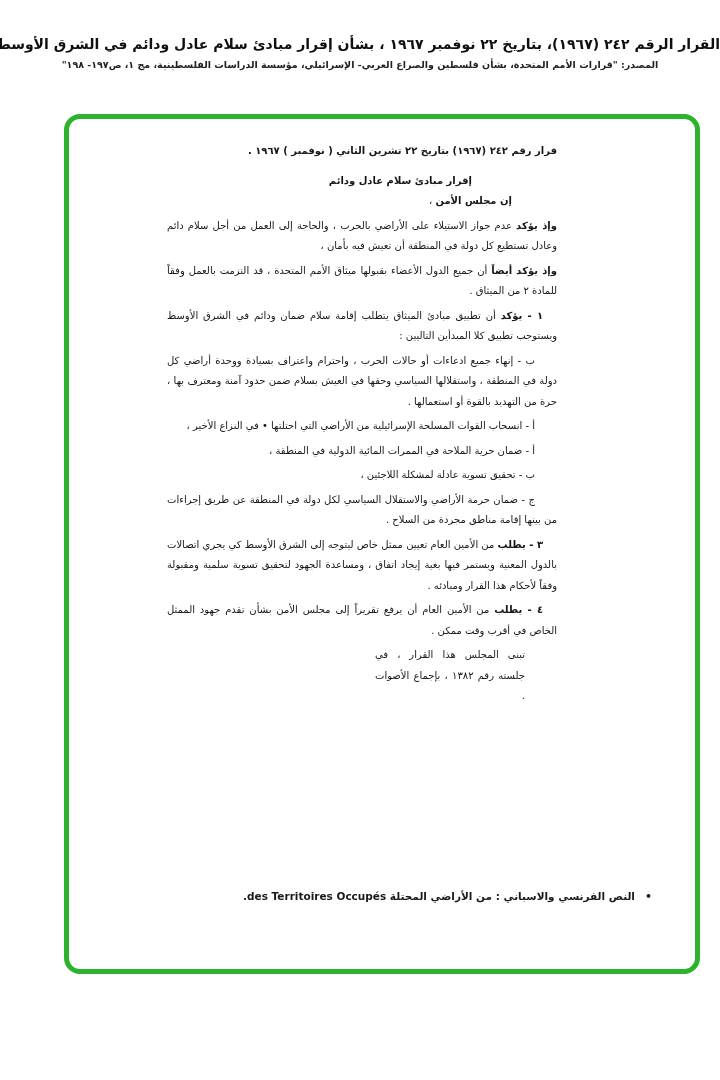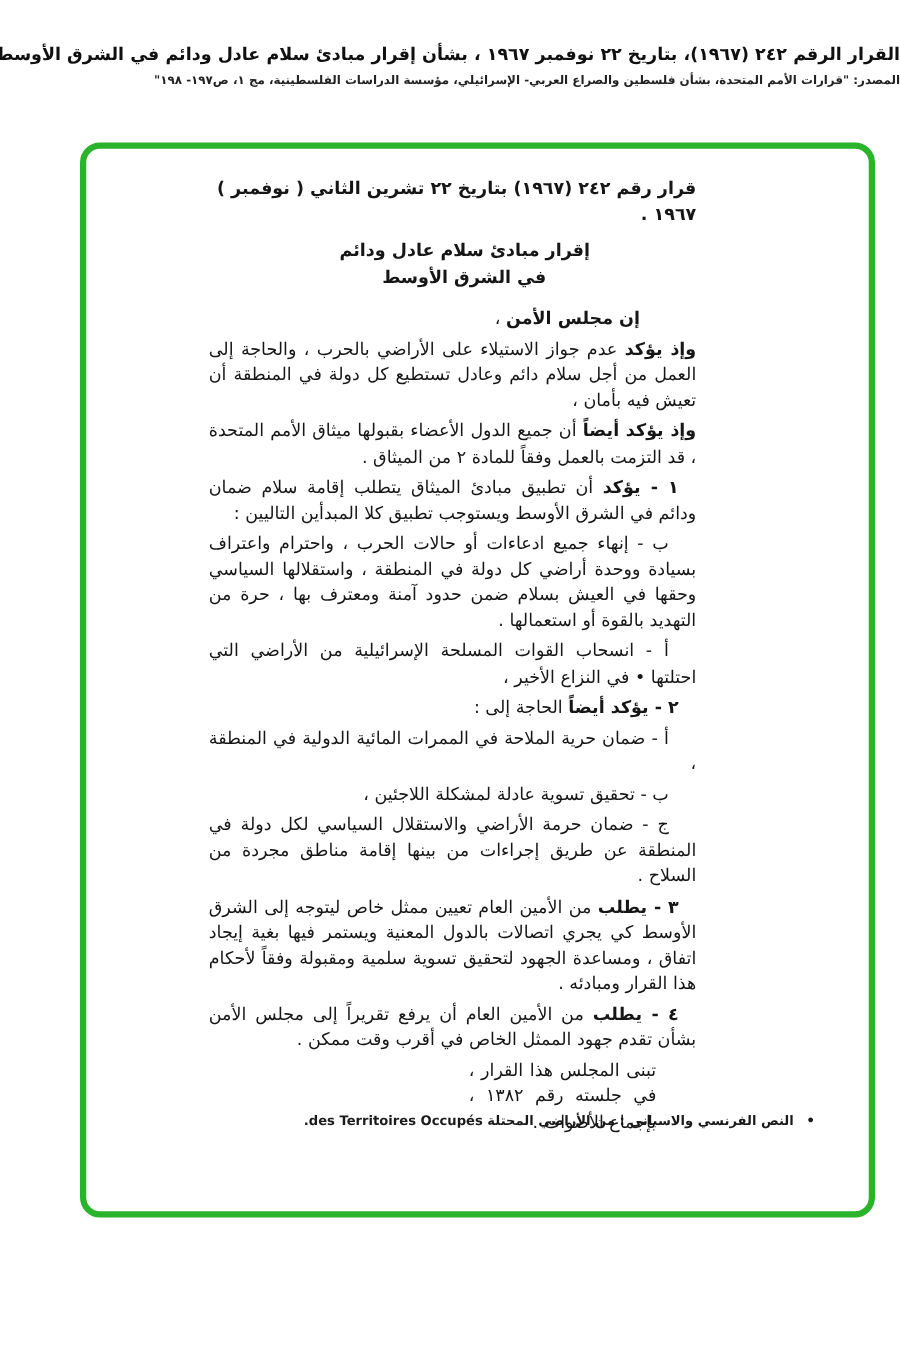--- a/index.html
+++ b/index.html
@@ -11,21 +11,21 @@
   }
   .page {
     position:relative; width:720px; height:1080px;
     background:var(--background, #ffffff);
     overflow:hidden;
   }
 
   
   .header {
     position:absolute; top:36px; left:0; right:0;
-    direction:rtl;
+    text-align:center; direction:rtl;
   }
   .header-title {
     font-size:14px; font-weight:bold; white-space:nowrap;
     color:#101010; letter-spacing:0;
   }
   .header-source {
     font-size:9.5px; font-weight:bold; margin-top:7px; color:#222222;
     white-space:nowrap;
   }
 
@@ -35,21 +35,21 @@
     width:636px; height:860px;
     border:5px solid var(--frame-border, #2cb32c);
     border-radius:16px;
     background:#ffffff;
   }
 
   
   .doc-body {
     position:absolute; top:22px; right:138px; width:390px;
     direction:rtl; text-align:justify;
-    font-size:14px; line-height:20.5px; color:#161616;
+    font-size:10px; line-height:20.5px; color:#161616;
   }
   .h-line1 { font-weight:bold; text-align:right; margin-bottom:9px; }
   .h-line2 { font-weight:bold; text-align:right; padding-left:0; padding-right:85px; }
   .h-line3 { font-weight:bold; text-align:right; padding-right:120px; margin-bottom:13px; }
 
   .para { margin-bottom:4px; }
   .ind-a { text-indent:45px; }   
   .ind-n { text-indent:14px; }   
   .ind-s { text-indent:22px; }   
   .closing {
@@ -75,36 +75,34 @@
   <div class="header">
     <div class="header-title">القرار الرقم ٢٤٢ (١٩٦٧)، بتاريخ ٢٢ نوفمبر ١٩٦٧ ، بشأن إقرار مبادئ سلام عادل ودائم في الشرق الأوسط</div>
     <div class="header-source">المصدر: "قرارات الأمم المتحدة، بشأن فلسطين والصراع العربي- الإسرائيلي، مؤسسة الدراسات الفلسطينية، مج ١، ص١٩٧- ١٩٨"</div>
   </div>
 
   <div class="doc-frame">
 
     <div class="doc-body">
       <div class="h-line1">قرار رقم ٢٤٢ (١٩٦٧) بتاريخ ٢٢ تشرين الثاني ( نوفمبر ) ١٩٦٧ .</div>
       <div class="h-line2">إقرار مبادئ سلام عادل ودائم</div>
-      <div class="h-line3">في الشرق الأوسط</div>
 
       <p class="para ind-a"><span class="b">إن مجلس الأمن</span><span> ،</span></p>
 
 
       <p class="para"><span class="b">وإذ يؤكد</span><span> عدم جواز الاستيلاء على الأراضي بالحرب ، والحاجة إلى العمل من أجل سلام دائم وعادل تستطيع كل دولة في المنطقة أن تعيش فيه بأمان ،</span></p>
 
       <p class="para"><span class="b">وإذ يؤكد أيضاً</span><span> أن جميع الدول الأعضاء بقبولها ميثاق الأمم المتحدة ، قد التزمت بالعمل وفقاً للمادة ٢ من الميثاق .</span></p>
 
       <p class="para ind-n"><span class="b">١ - يؤكد</span><span> أن تطبيق مبادئ الميثاق يتطلب إقامة سلام ضمان ودائم في الشرق الأوسط ويستوجب تطبيق كلا المبدأين التاليين :</span></p>
 
       <p class="para ind-s"><span class="b"></span><span>ب - إنهاء جميع ادعاءات أو حالات الحرب ، واحترام واعتراف بسيادة ووحدة أراضي كل دولة في المنطقة ، واستقلالها السياسي وحقها في العيش بسلام ضمن حدود آمنة ومعترف بها ، حرة من التهديد بالقوة أو استعمالها .</span></p>
 
       <p class="para ind-s"><span class="b"></span><span>أ - انسحاب القوات المسلحة الإسرائيلية من الأراضي التي احتلتها • في النزاع الأخير ،</span></p>
 
-      <p class="para ind-n"><span class="b">٢ - يؤكد أيضاً</span><span> الحاجة إلى :</span></p>
 
       <p class="para ind-s"><span class="b"></span><span>أ - ضمان حرية الملاحة في الممرات المائية الدولية في المنطقة ،</span></p>
 
       <p class="para ind-s"><span class="b"></span><span>ب - تحقيق تسوية عادلة لمشكلة اللاجئين ،</span></p>
 
       <p class="para ind-s"><span class="b"></span><span>ج - ضمان حرمة الأراضي والاستقلال السياسي لكل دولة في المنطقة عن طريق إجراءات من بينها إقامة مناطق مجردة من السلاح .</span></p>
 
       <p class="para ind-n"><span class="b">٣ - يطلب</span><span> من الأمين العام تعيين ممثل خاص ليتوجه إلى الشرق الأوسط كي يجري اتصالات بالدول المعنية ويستمر فيها بغية إيجاد اتفاق ، ومساعدة الجهود لتحقيق تسوية سلمية ومقبولة وفقاً لأحكام هذا القرار ومبادئه .</span></p>
 
       <p class="para ind-n"><span class="b">٤ - يطلب</span><span> من الأمين العام أن يرفع تقريراً إلى مجلس الأمن بشأن تقدم جهود الممثل الخاص في أقرب وقت ممكن .</span></p>

